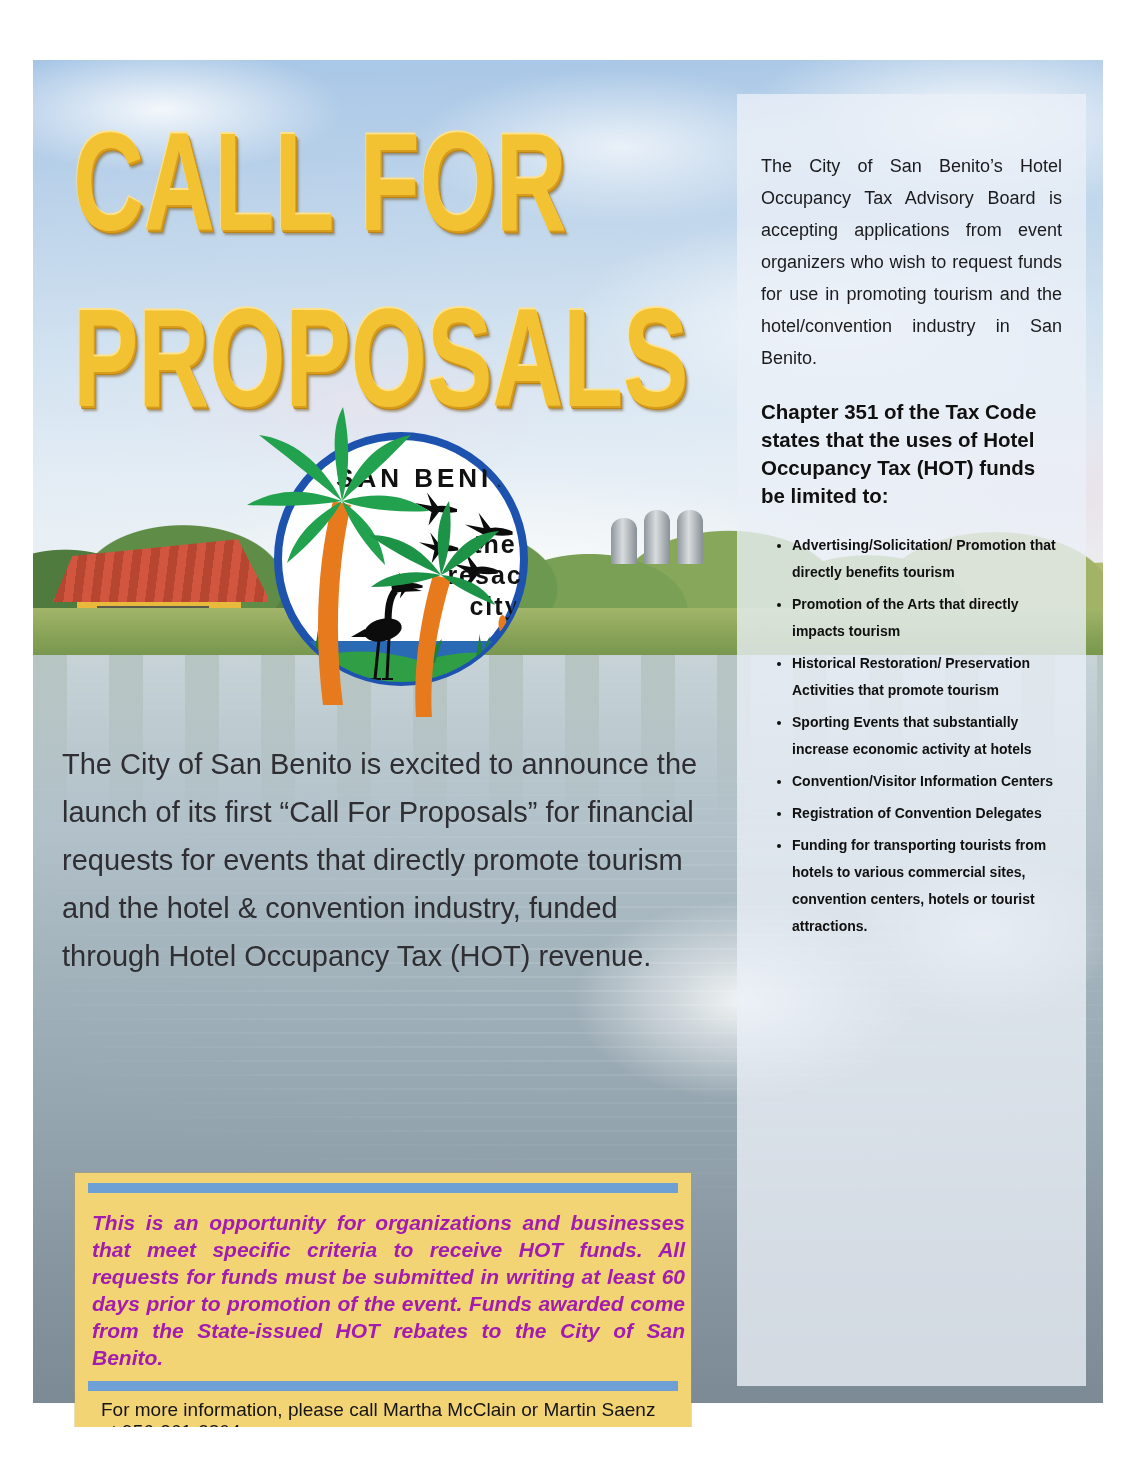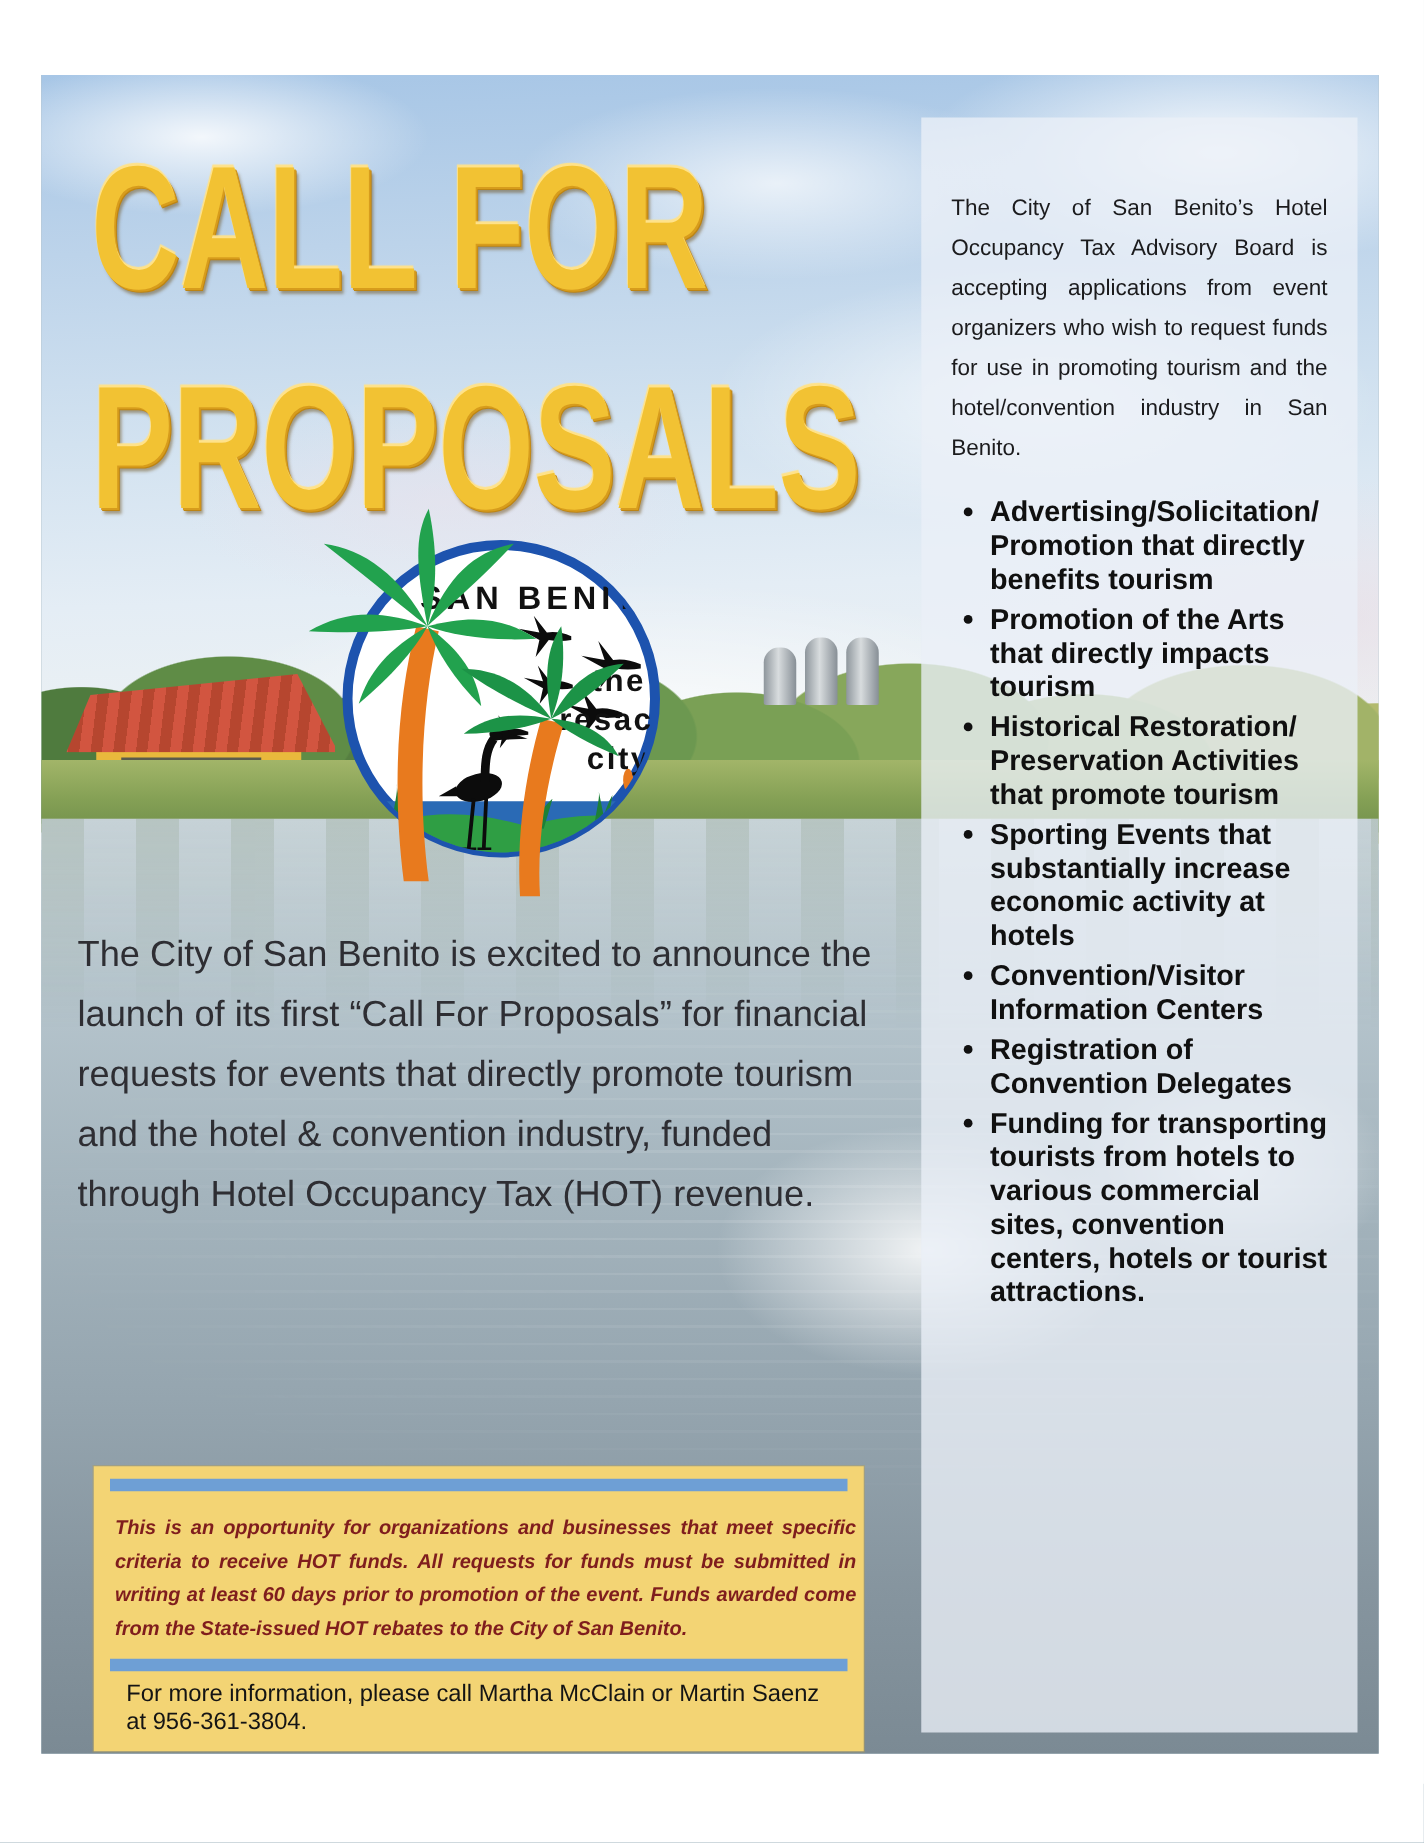--- a/index.html
+++ b/index.html
@@ -74,33 +74,33 @@
   
   .intro { position:absolute; left:62px; top:740px; width:648px; font-size:29px; line-height:48px;
     color:#2e2e33; }
   .download { position:absolute; left:75px; top:1030px; width:645px; font-size:24px; line-height:38px;
     color:#ffffff; text-shadow:0 1px 4px rgba(40,60,70,.25); }
   .download .link { text-decoration:underline; text-underline-offset:4px; cursor:pointer; }
 
   .notice-box { position:absolute; left:75px; top:1173px; width:616px; background:#f3d474; padding-bottom:10px;
     box-shadow:0 0 0 1px rgba(190,160,70,.35); }
   .bar { height:10px; background:#6e9fd5; margin:10px 13px 0 13px; }
-  .notice { margin:16px 6px 8px 17px; font-size:16px; line-height:27px; font-style:italic; font-weight:bold;
-    color:#7f1d1d; text-align:justify; }
+  .notice { margin:16px 6px 8px 17px; font-size:21px; line-height:27px; font-style:italic; font-weight:bold;
+    color:#a21caf; text-align:justify; }
   .contact { margin:8px 15px 2px 26px; font-size:19px; color:#141414; }
 
   
   .panel { position:absolute; left:737px; top:94px; width:349px; height:1292px;
     background:rgba(234,240,247,.78); padding:30px 24px 0 24px; }
   .panel-heading div { font-size:35px; font-weight:bold; line-height:45px; color:#0c0c0c;
     transform:scaleX(.9); transform-origin:left; white-space:nowrap; }
   .panel .p1 { margin-top:26px; font-size:18px; line-height:32px; color:#1b1b1d; text-align:justify; }
   .panel .p2 { margin-top:24px; font-size:20.5px; line-height:28px; font-weight:bold; color:#101010; }
   .panel ul { margin:22px 0 0 0; padding-left:31px; }
-  .panel li { font-size:23px; line-height:27px; font-weight:bold; color:#101010; margin-bottom:5px; }
+  .panel li { font-size:14px; line-height:27px; font-weight:bold; color:#101010; margin-bottom:5px; }
 </style>
 </head>
 <body>
 
 <div class="page">
 
   <div class="photo">
     <div class="sky"></div>
     <div class="clouds"></div>
     <div class="treeline"></div>
@@ -204,20 +204,21 @@
 
   <div class="notice-box">
     <div class="bar"></div>
     <p class="notice">This is an opportunity for organizations and businesses that meet specific criteria to receive HOT funds. All requests for funds must be submitted in writing at least 60 days prior to promotion of the event. Funds awarded come from the State-issued HOT rebates to the City of San Benito.</p>
     <div class="bar"></div>
     <p class="contact">For more information, please call Martha McClain or Martin Saenz at 956-361-3804.</p>
   </div>
 
   <aside class="panel">
     <p class="p1">The City of San Benito’s Hotel Occupancy Tax Advisory Board is accepting applications from event organizers who wish to request funds for use in promoting tourism and the hotel/convention industry in San Benito.</p>
+    <p class="p2">Chapter 351 of the Tax Code states that the uses of Hotel Occupancy Tax (HOT) funds be limited to:</p>
     <ul>
       <li>Advertising/Solicitation/ Promotion that directly benefits tourism</li>
       <li>Promotion of the Arts that directly impacts tourism</li>
       <li>Historical Restoration/ Preservation Activities that promote tourism</li>
       <li>Sporting Events that substantially increase economic activity at hotels</li>
       <li>Convention/Visitor Information Centers</li>
       <li>Registration of Convention Delegates</li>
       <li>Funding for transporting tourists from hotels to various commercial sites, convention centers, hotels or tourist attractions.</li>
     </ul>
   </aside>

